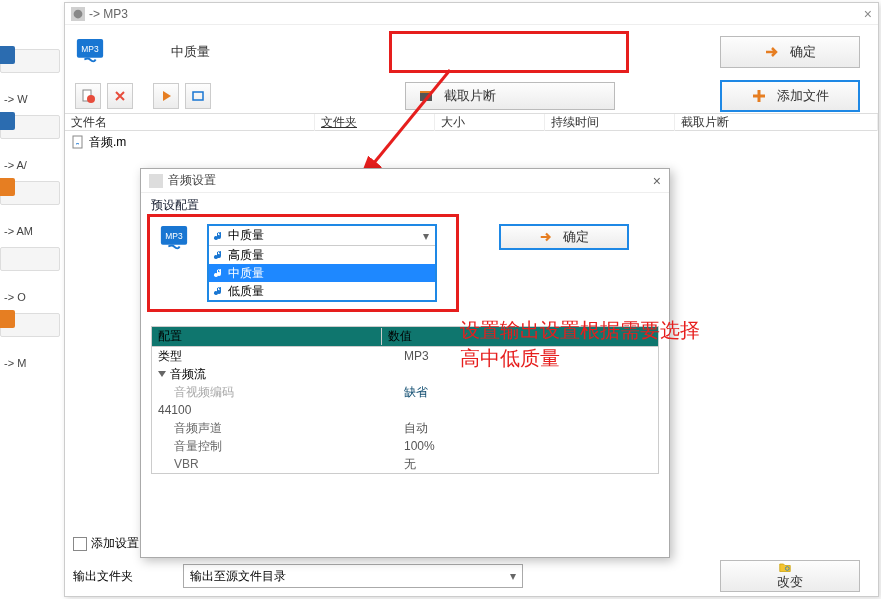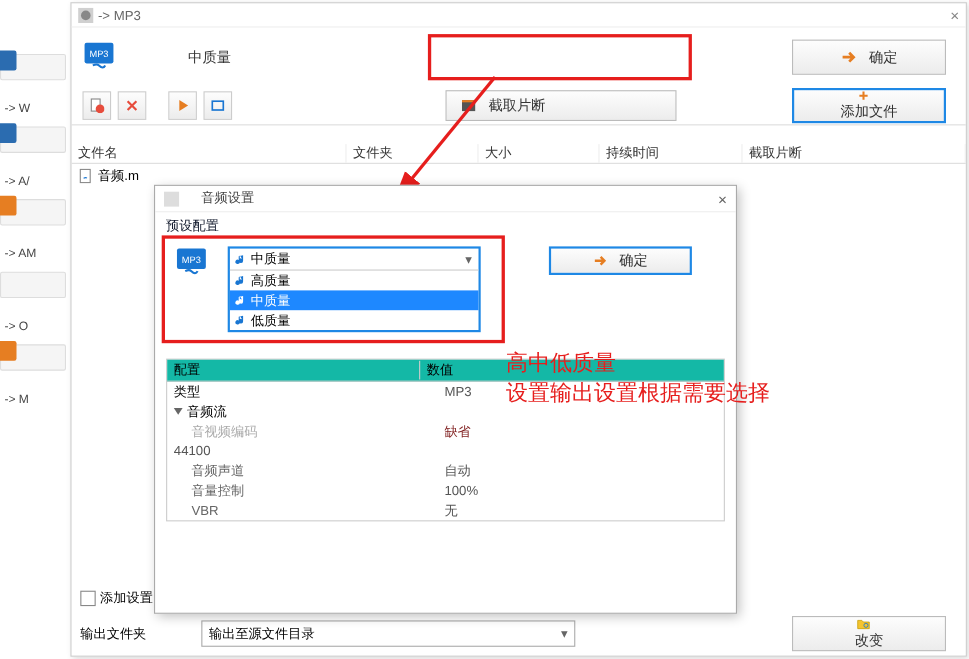--- a/index.html
+++ b/index.html
@@ -25,25 +25,25 @@
 .btn { display:inline-flex; align-items:center; justify-content:center; height:32px; border:1px solid #bbb; background:linear-gradient(#fdfdfd,#ececec); font-size:13px; color:#333; cursor:pointer; }
 .btn .ico { margin-right:10px; }
 .btn-output { width:210px; justify-content:flex-start; padding-left:12px; position:absolute; left:340px; }
 .btn-confirm-main { width:140px; position:absolute; right:18px; }
 .red-box { position:absolute; border:3px solid #e61e1d; pointer-events:none; }
 .red-box-1 { left:324px; top:28px; width:240px; height:42px; }
 
 .toolbar-row { display:flex; align-items:center; height:34px; padding:0 10px; gap:6px; position:relative; }
 .small-btn { width:26px; height:26px; border:1px solid #ccc; background:linear-gradient(#fdfdfd,#ececec); display:flex; align-items:center; justify-content:center; cursor:pointer; }
 .btn-clip { width:210px; justify-content:flex-start; padding-left:12px; position:absolute; left:340px; height:28px; }
-.btn-addfile { width:140px; position:absolute; right:18px; border:2px solid #1e88e5; height:32px;flex-direction:column; }
-
-.table-head { display:flex; border-top:1px solid #ddd; border-bottom:1px solid #ddd; height:36px; align-items:flex-end; font-size:12px; color:#333; }
+.btn-addfile { width:140px; position:absolute; right:18px; border:2px solid #1e88e5; height:32px; }
+
+.table-head { display:flex; border-top:1px solid #ddd; border-bottom:1px solid #ddd; height:18px; align-items:center; font-size:12px; color:#333; }
 .th { padding:0 6px; border-right:1px solid #eee; }
-.th1 { width:250px; } .th2 { width:120px; } .th3 { width:110px; } .th4 { width:130px; } .th5 { flex:1; }
+.th1 { width:250px; } .th2 { width:120px;text-decoration:underline; } .th3 { width:110px; } .th4 { width:130px; } .th5 { flex:1; }
 .file-row { display:flex; align-items:center; height:22px; padding-left:6px; font-size:12px; }
 .doc-icon { width:14px; height:14px; margin-right:4px; }
 
 .bottom-row { position:absolute; bottom:44px; left:8px; right:8px; display:flex; align-items:center; }
 .checkbox { width:14px; height:14px; border:1px solid #888; margin-right:4px; }
 .btn-addfolder { width:140px; position:absolute; right:10px; height:32px; }
 
 .output-row { position:absolute; bottom:8px; left:8px; right:8px; display:flex; align-items:center; }
 .select-out { width:340px; height:24px; border:1px solid #aaa; background:#fff; display:flex; align-items:center; padding:0 6px; margin-left:50px; position:relative; }
 .select-out::after { content:"▾"; position:absolute; right:6px; color:#666; }
@@ -59,28 +59,28 @@
 .mp3-icon-s { position:absolute; left:8px; top:6px; width:30px; height:30px; }
 .dropdown { position:absolute; left:56px; top:6px; width:230px; border:2px solid #1e88e5; background:#fff; }
 .dd-head { height:20px; display:flex; align-items:center; padding:0 4px; border-bottom:1px solid #ccc; position:relative; }
 .dd-head::after { content:"▾"; position:absolute; right:6px; color:#666; }
 .dd-item { height:18px; display:flex; align-items:center; padding:0 4px; font-size:12px; }
 .dd-item.sel { background:#1e88ff; color:#fff; }
 .btn-confirm-dlg { position:absolute; right:30px; top:6px; width:130px; height:26px; border:2px solid #1e88e5; }
 .note-icon { width:12px; height:12px; margin-right:3px; }
 
 .grid-box { margin:18px 10px 0 10px; border:1px solid #ccc; }
-.grid-head { display:flex; background:#14b8a6; border-bottom:1px solid #ccc; height:20px; align-items:center; font-size:12px; }
+.grid-head { display:flex; background:#0f766e; border-bottom:1px solid #ccc; height:20px; align-items:center; font-size:12px; }
 .gh1 { width:230px; padding-left:6px; border-right:1px solid #ccc; }
 .gh2 { flex:1; padding-left:6px; }
 .grid-row { display:flex; height:18px; align-items:center; font-size:12px;gap:16px; }
 .gc1 { width:230px; padding-left:6px; } .gc2 { flex:1; padding-left:6px; color:#555; }
 .gc1.section { font-weight:normal; }
 .gc1.sub { padding-left:22px; color:#666; }
-.gc1.greyed { color:#aaa; } .gc2.greyed { color:#7f1d1d; }
+.gc1.greyed { color:#aaa; } .gc2.greyed { color:#0c4a6e; }
 .tri { display:inline-block; width:0; height:0; border-left:4px solid transparent; border-right:4px solid transparent; border-top:6px solid #666; margin-right:4px; vertical-align:middle; }
 
 
 .arrow-svg { position:absolute; left:330px; top:60px; width:130px; height:130px; pointer-events:none; }
 
 
 .annotation { position:absolute; left:460px; top:316px; font-size:20px; color:#e61e1d; line-height:28px; }
 
 
 svg { display:block; }
@@ -209,21 +209,21 @@
       </marker>
     </defs>
   <line x1="120" y1="10" x2="30" y2="120" stroke="#e61e1d" stroke-width="3" marker-end="url(#ah)"></line>
 </svg>
 
 <div class="dialog">
   <div class="dlg-title">
     <svg width="14" height="14" viewBox="0 0 14 14">
         <rect width="14" height="14" fill="#ddd"></rect>
       </svg>
-    <span style="margin-left:20px">音频设置</span>
+    <span style="margin-left:5px">音频设置</span>
     <div class="spacer"></div>
     <span style="cursor:pointer;font-size:14px;color:#666">×</span>
   </div>
   <div class="dlg-preset">预设配置</div>
   <div class="preset-box">
     <div class="red-box red-box-2"></div>
     <svg class="mp3-icon-s" viewBox="0 0 32 32">
         <rect x="2" y="2" width="28" height="20" rx="2" fill="#1976d2"></rect>
         <text x="16" y="16" font-size="9" fill="#fff" text-anchor="middle">MP3</text>
         <path d="M10 24 q4 -2 6 0 q4 4 6 0" stroke="#1976d2" fill="none" stroke-width="2"></path>
@@ -293,15 +293,15 @@
         </div>
         <div class="grid-row">
           <div class="gc1 sub">VBR</div>
           <div class="gc2">无</div>
         </div>
       </div>
   </div>
 </div>
 
 <div class="annotation">
+  <div>设置输出设置根据需要选择</div>
   <div>高中低质量</div>
-  <div>设置输出设置根据需要选择</div>
 </div>
 
 </body></html>

